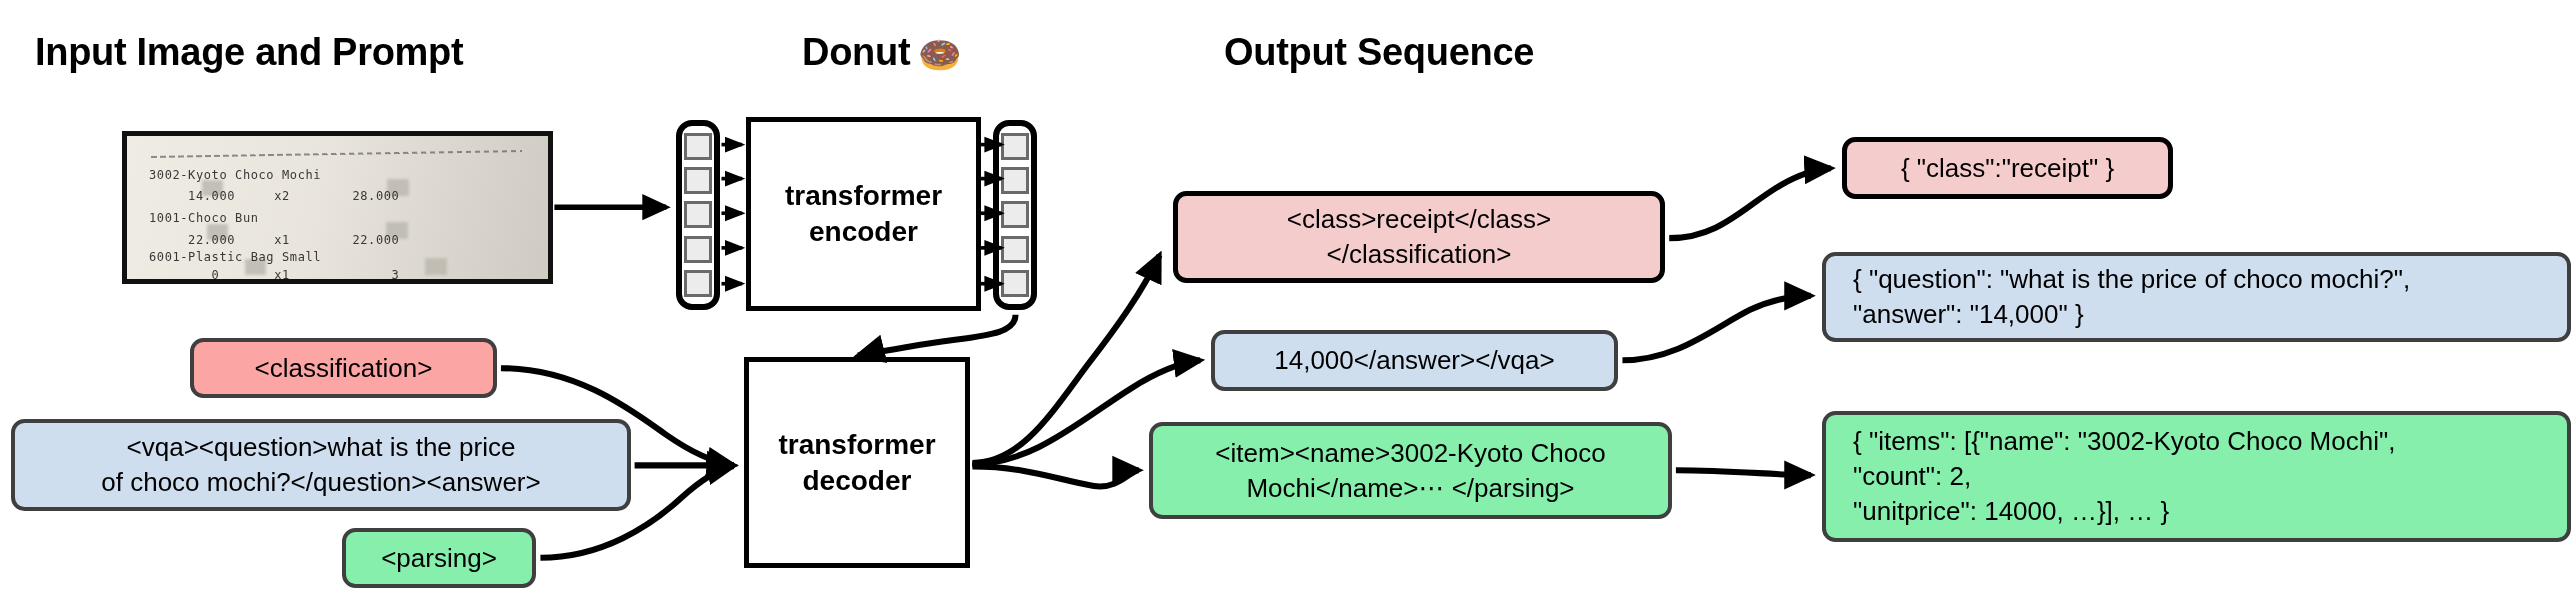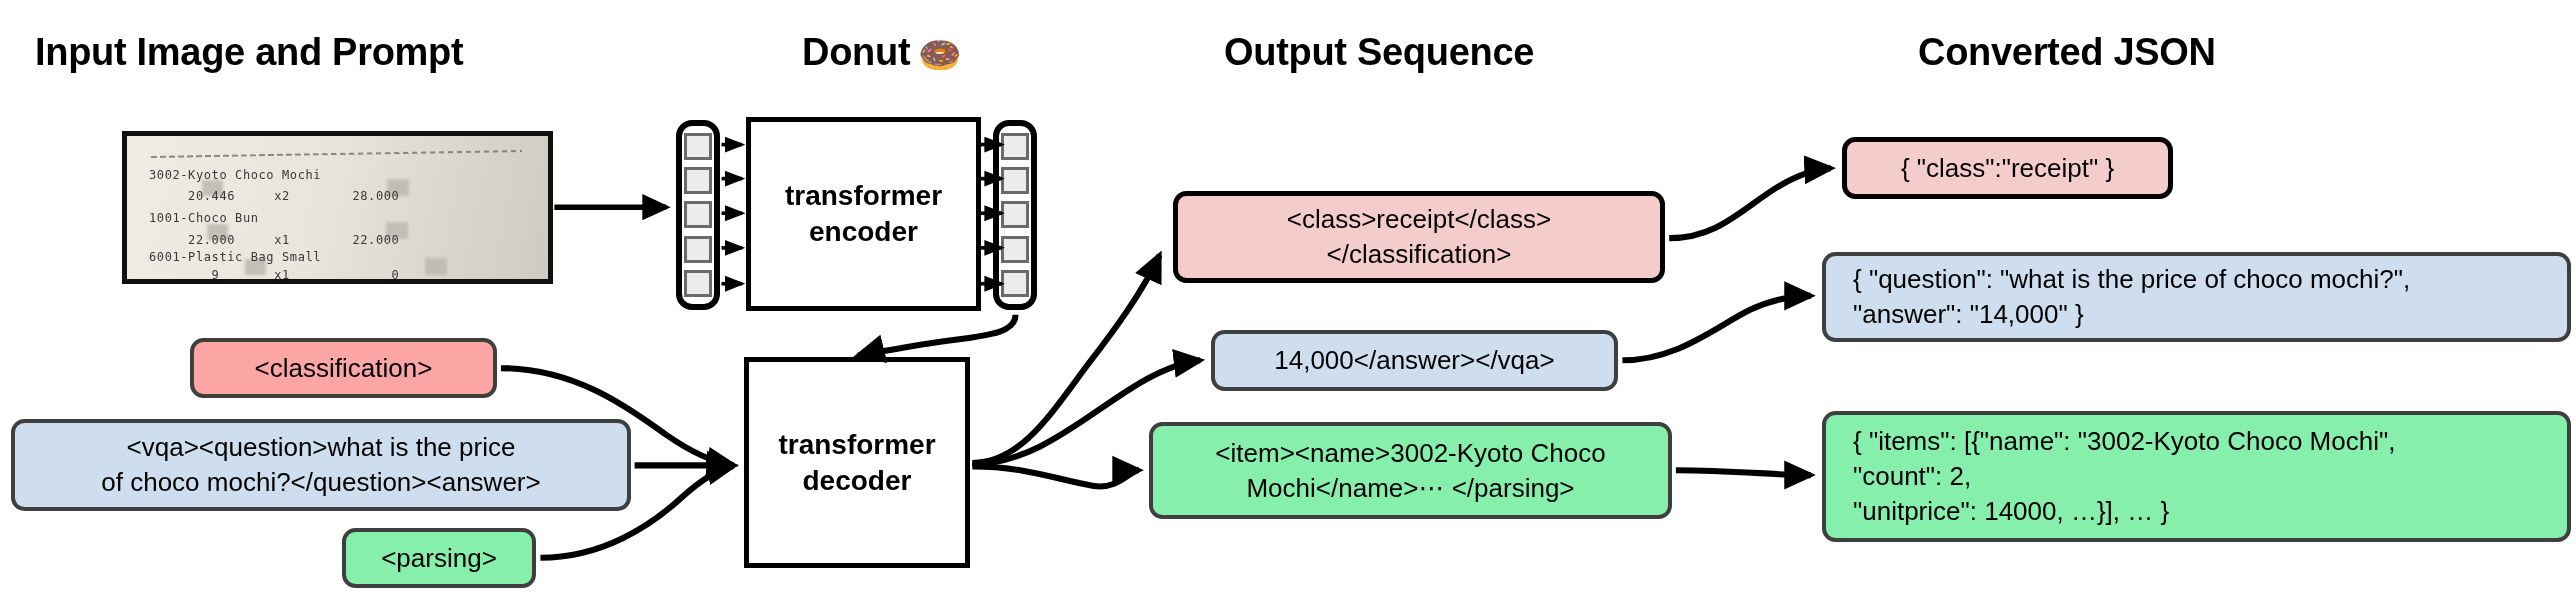--- a/index.html
+++ b/index.html
@@ -126,42 +126,39 @@
   </div>
 
   <div class="col-title" style="left:758px;top:33px;margin-left:44px;">
     <span>Donut</span><span class="donut-emoji">🍩</span>
   </div>
 
   <div class="col-title" style="left:1224px;top:33px;">
     <span>Output Sequence</span>
   </div>
 
-  <div class="col-title" style="left:1918px;top:33px;">
-    <span>Converted JSON</span>
-  </div>
 
   <div class="receipt" style="left:122px;top:131px;width:431px;height:153px;">
     <div class="receipt-inner"></div>
 
     <div class="rc-dash" style="left:24px;top:17px;width:371px;transform:rotate(-0.9deg);"></div>
 
     <div class="rc-blur" style="left:75px;top:44px;width:20.7px;height:16px;"></div>
     <div class="rc-blur" style="left:260px;top:43px;width:22px;height:17px;"></div>
     <div class="rc-blur" style="left:80px;top:88px;width:20.7px;height:16px;"></div>
     <div class="rc-blur" style="left:259px;top:86px;width:22px;height:17px;"></div>
     <div class="rc-blur" style="left:118px;top:123px;width:20.7px;height:16px;"></div>
     <div class="rc-blur" style="left:298px;top:122px;width:22px;height:17px;"></div>
 
     <div class="rc-line" style="left:22px;top:32px;">3002-Kyoto Choco Mochi</div>
-    <div class="rc-line" style="left:22px;top:53px;">     20.446     x2        28.000</div>
+    <div class="rc-line" style="left:22px;top:53px;">     14.000     x2        28.000</div>
     <div class="rc-line" style="left:22px;top:75px;">1001-Choco Bun</div>
     <div class="rc-line" style="left:22px;top:97px;">     22.000     x1        22.000</div>
     <div class="rc-line" style="left:22px;top:114px;">6001-Plastic Bag Small</div>
-    <div class="rc-line" style="left:22px;top:132px;">        9       x1             0</div>
+    <div class="rc-line" style="left:22px;top:132px;">        0       x1             3</div>
 
     <div class="rc-dash" style="left:23px;top:145px;width:371px;transform:rotate(0.4deg);"></div>
   </div>
 
   <div class="tokcol" style="left:676px;top:120px;width:44px;height:190px;">
     <div class="tokcell"></div>
     <div class="tokcell"></div>
     <div class="tokcell"></div>
     <div class="tokcell"></div>
     <div class="tokcell"></div>

